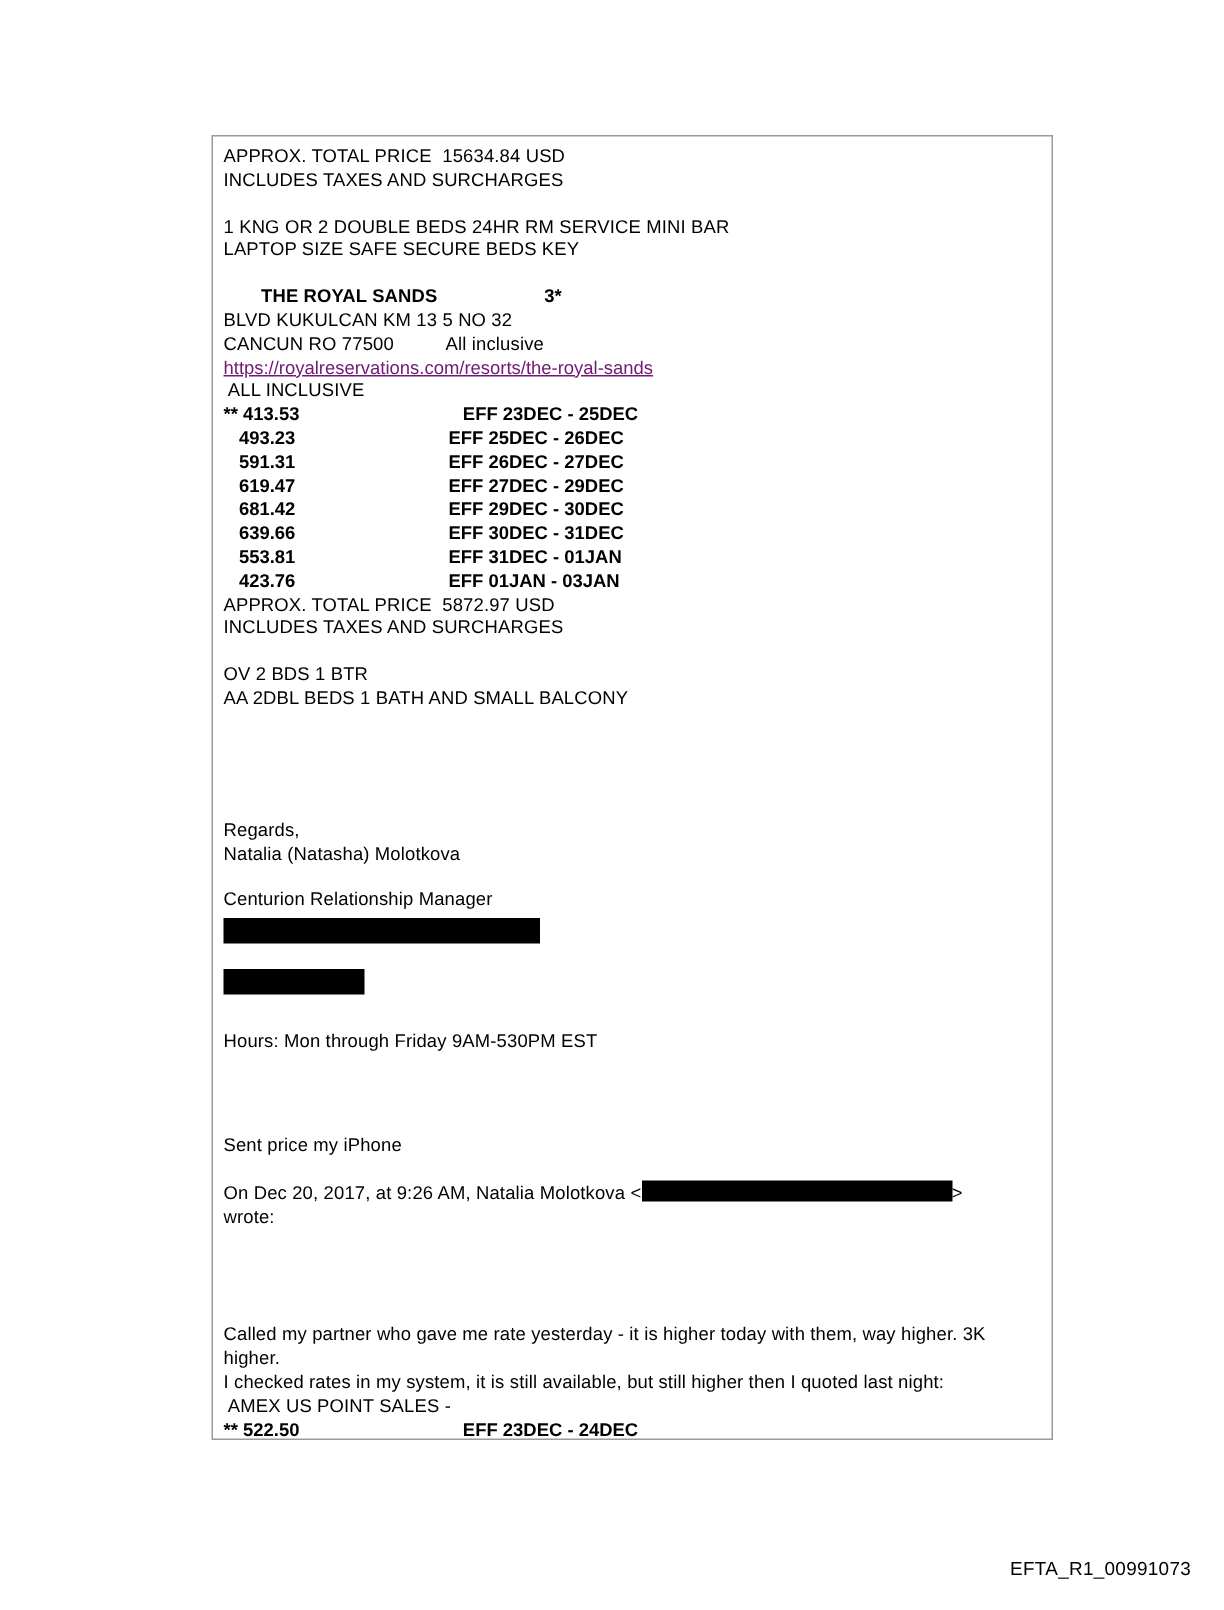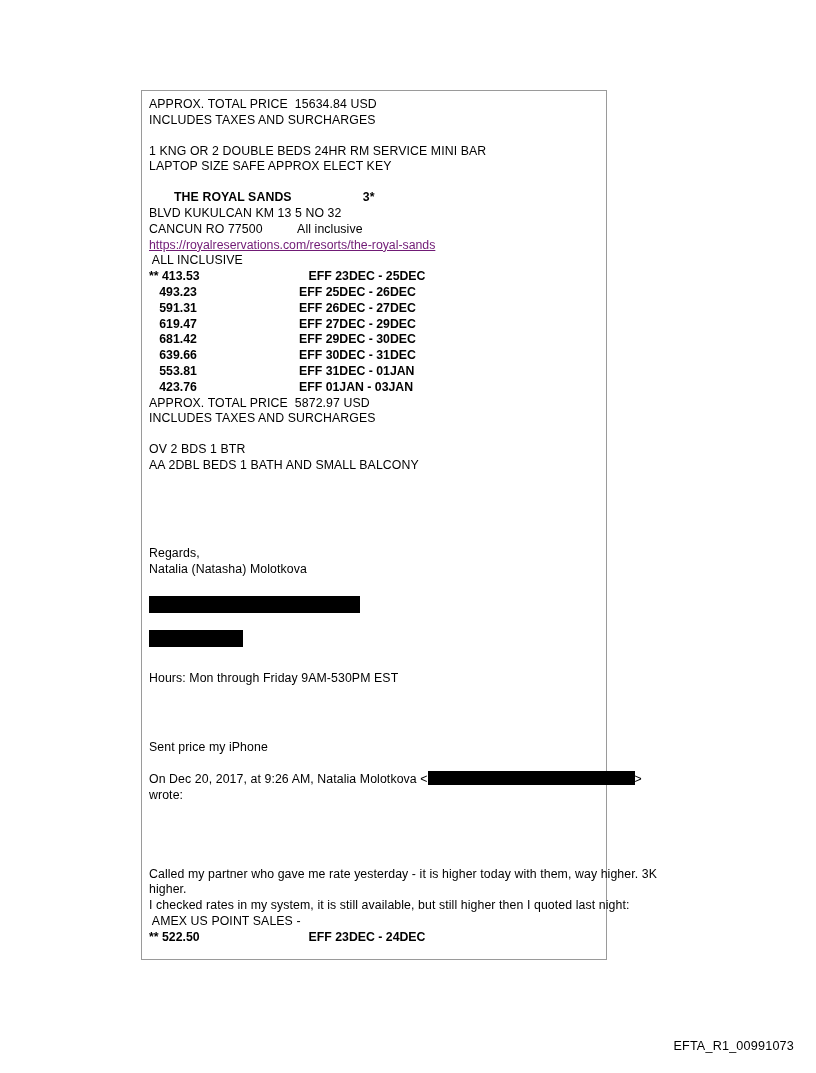--- a/index.html
+++ b/index.html
@@ -21,21 +21,21 @@
     top: 0;
     width: 816px;
     height: 1073px;
     background: #ffffff;
   }
   
   .doc-box {
     position: absolute;
     left: 141px;
     top: 90px;
-    width: 466px;
+    width: 561px;
     height: 870px;
     border: 1px solid #9a9a9a;
     border-top: 1px solid #9a9a9a;
     box-sizing: border-box;
     background: #ffffff;
   }
   .doc-inner {
     position: absolute;
     left: 7px;
     top: 6px;
@@ -110,21 +110,21 @@
 
   <div class="doc-box">
     <div class="doc-inner">
 
       <div class="line">APPROX. TOTAL PRICE  15634.84 USD</div>
       <div class="line">INCLUDES TAXES AND SURCHARGES</div>
 
       <div class="gap-sm"></div>
 
       <div class="line">1 KNG OR 2 DOUBLE BEDS 24HR RM SERVICE MINI BAR</div>
-      <div class="line">LAPTOP SIZE SAFE APPROX ELECT KEY</div>
+      <div class="line">LAPTOP SIZE SAFE SECURE BEDS KEY</div>
 
       <div class="gap-sm"></div>
 
       <div class="line"><span class="bold">THE ROYAL SANDS</span><span class="bold">      </span><span class="bold">3*</span></div>
       <div class="line">BLVD KUKULCAN KM 13 5 NO 32</div>
       <div class="line"><span>CANCUN RO 77500</span><span>          </span><span>All inclusive</span></div>
       <div class="link">https://royalreservations.com/resorts/the-royal-sands</div>
       <div class="line"> <span>ALL INCLUSIVE</span></div>
 
       <div class="rate-row"><span>**</span><span class="rate-amt"> <span>413.53</span></span><span>EFF 23DEC - 25DEC</span></div>
@@ -145,20 +145,21 @@
       <div class="line">AA 2DBL BEDS 1 BATH AND SMALL BALCONY</div>
 
       <div class="gap-xl"></div>
       <div class="gap-md"></div>
 
       <div class="line">Regards,</div>
       <div class="line">Natalia (Natasha) Molotkova</div>
 
       <div class="gap-sm"></div>
 
+      <div class="line">Centurion Relationship Manager</div>
 
       <div class="redaction redact-1"></div>
       <div class="redaction redact-2"></div>
 
       <div class="gap-md"></div>
 
       <div class="line">Hours: Mon through Friday 9AM-530PM EST</div>
 
       <div class="gap-lg"></div>
 

